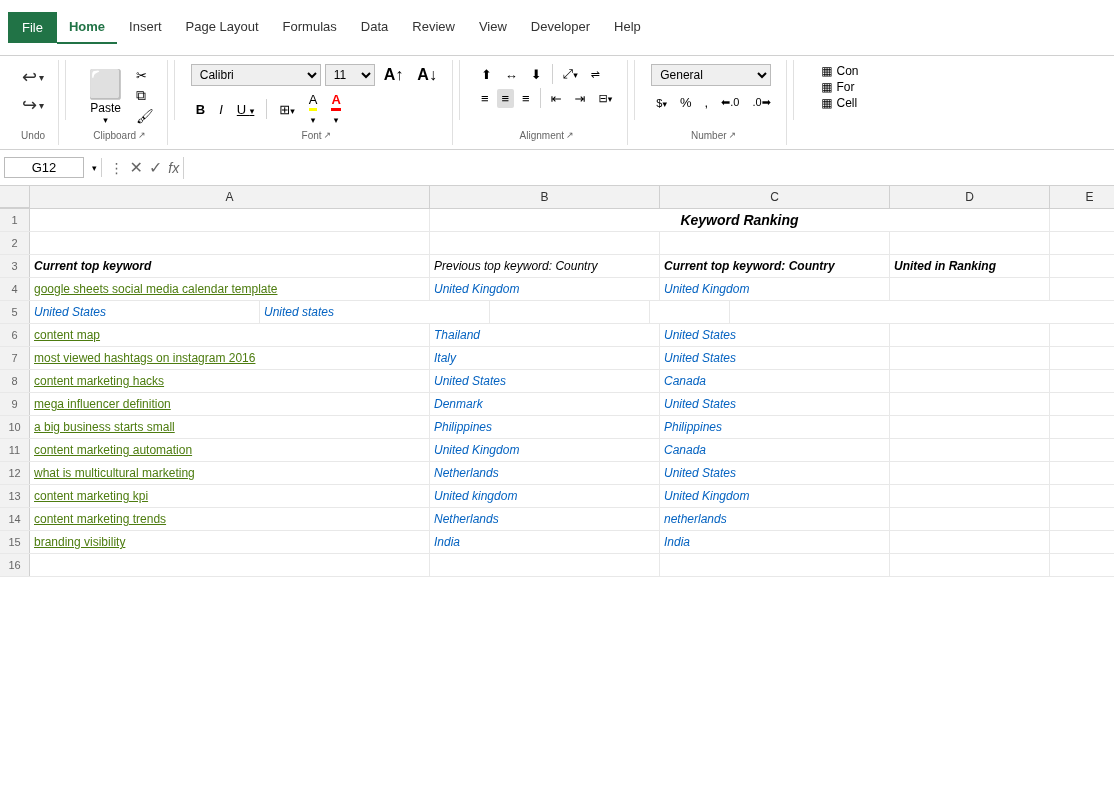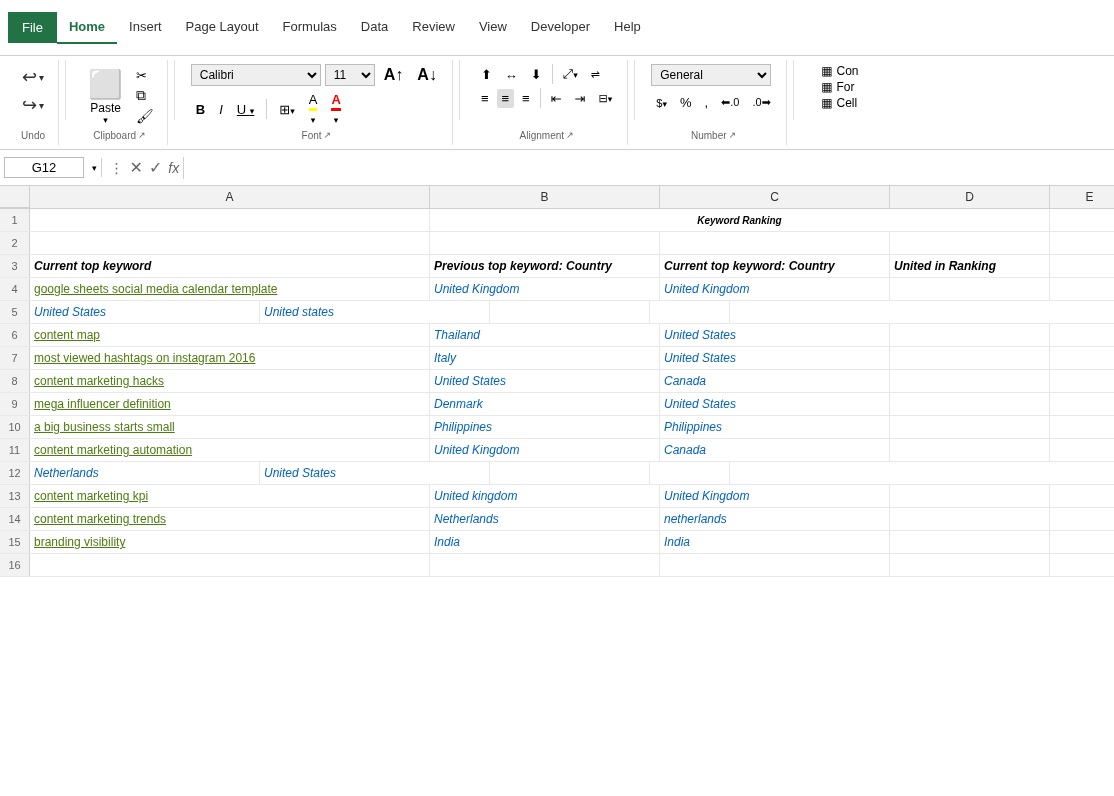--- a/index.html
+++ b/index.html
@@ -259,38 +259,38 @@
     <div class="col-header col-a">A</div>
     <div class="col-header col-b">B</div>
     <div class="col-header col-c">C</div>
     <div class="col-header col-d">D</div>
     <div class="col-header col-e">E</div>
   </div>
 
   <div class="spreadsheet-row">
     <div class="row-num">1</div>
     <div class="cell col-a"></div>
-    <div class="cell" style="width:620px;min-width:620px;font-weight:bold;font-style:italic;font-size:10px;justify-content:center;border-right:1px solid #e8e8e8;">Keyword Ranking</div>
+    <div class="cell" style="width:620px;min-width:620px;font-weight:bold;font-style:italic;font-size:14px;justify-content:center;border-right:1px solid #e8e8e8;">Keyword Ranking</div>
     <div class="cell col-d"></div>
 
   </div>
 
   <div class="spreadsheet-row">
     <div class="row-num">2</div>
     <div class="cell col-a"></div>
     <div class="cell col-b"></div>
     <div class="cell col-c"></div>
     <div class="cell col-d"></div>
     <div class="cell col-e"></div>
   </div>
 
   <div class="spreadsheet-row header-row">
     <div class="row-num">3</div>
     <div class="cell col-a" style="font-weight:bold;font-style:italic;">Current top keyword</div>
-    <div class="cell col-b" style="font-weight:bold;font-style:italic;">Previous top keyword: Country</div>
+    <div class="cell col-b" style="font-weight:normal;font-style:italic;">Previous top keyword: Country</div>
     <div class="cell col-c" style="font-weight:bold;font-style:italic;">Current top keyword: Country</div>
     <div class="cell col-d" style="font-weight:bold;font-style:italic;">United in Ranking</div>
     <div class="cell col-e"></div>
   </div>
 
   <div class="spreadsheet-row">
     <div class="row-num">4</div>
     <div class="cell col-a">
         <span class="hyperlink">google sheets social media calendar template</span>
       </div>
@@ -401,20 +401,23 @@
       </div>
     <div class="cell col-c">
         <span class="italic-blue">Canada</span>
       </div>
     <div class="cell col-d"></div>
     <div class="cell col-e"></div>
   </div>
 
   <div class="spreadsheet-row">
     <div class="row-num">12</div>
+    <div class="cell col-a">
+        <span class="hyperlink">what is multicultural marketing</span>
+      </div>
     <div class="cell col-b">
         <span class="italic-blue">Netherlands</span>
       </div>
     <div class="cell col-c">
         <span class="italic-blue">United States</span>
       </div>
     <div class="cell col-d"></div>
     <div class="cell col-e"></div>
   </div>
 

